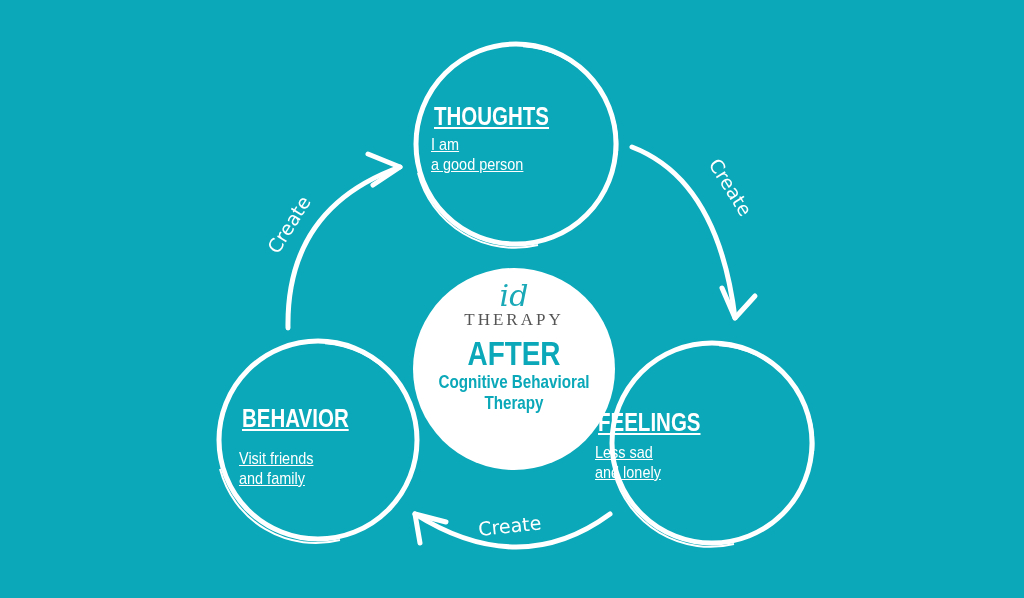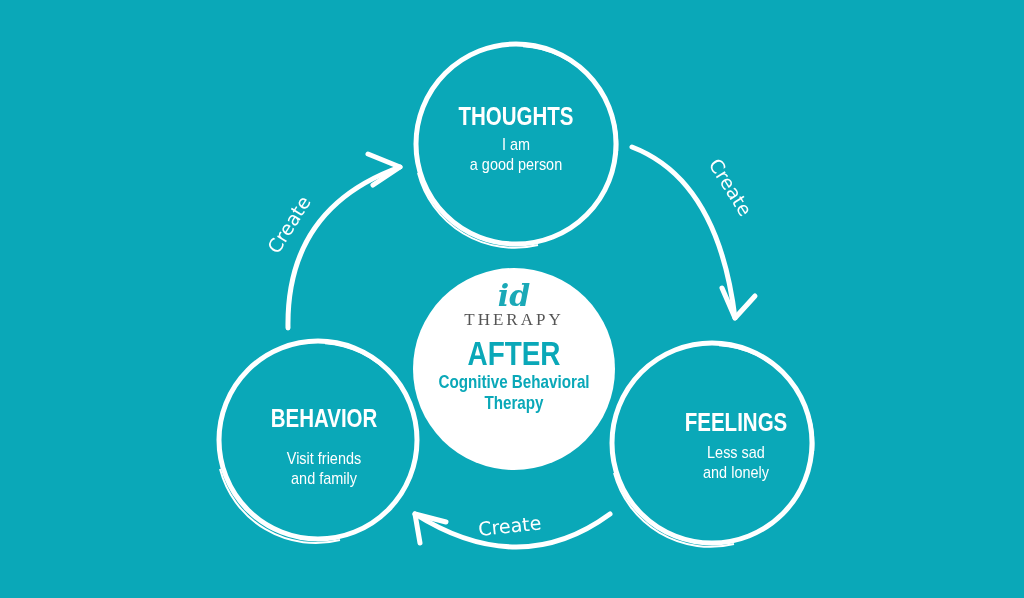--- a/index.html
+++ b/index.html
@@ -1,22 +1,22 @@
 <!DOCTYPE html>
 <html><head>
 <meta charset="utf-8">
 <style>
   html, body { margin:0; padding:0; }
   body { width:1024px; height:598px; overflow:hidden; background:#0aa8b8; position:relative; font-family:"Liberation Sans", sans-serif; }
   svg.diagram { position:absolute; left:0; top:0; }
-  .node { position:absolute; width:200px; text-align:center; color:#ffffff; }
+  .node { position:absolute; width:200px; text-align:left; color:#ffffff;text-decoration:underline; }
   .title { font-family:"Liberation Sans", sans-serif; font-weight:bold; font-size:25px; letter-spacing:0px; transform:scaleX(0.82); display:block; }
   .sub { font-family:"Liberation Sans", sans-serif; font-size:17px; line-height:20px; transform:scaleX(0.85); display:block; }
   .center-text { position:absolute; left:414px; width:200px; text-align:center; color:#0aa8b8; }
-  .logo-id { font-family:"DejaVu Serif", serif; font-style:italic; font-weight:bold; font-size:30px; color:#1aa9b7; display:block; line-height:30px; }
+  .logo-id { font-family:"DejaVu Serif", serif; font-style:italic; font-weight:normal; font-size:30px; color:#1aa9b7; display:block; line-height:30px; }
   .logo-therapy { font-family:"Liberation Serif", serif; font-size:17px; letter-spacing:3px; color:#555555; display:block; line-height:18px; }
   .after { font-weight:bold; font-size:34px; line-height:36px; transform:scaleX(0.82); display:block; }
   .cbt { font-weight:bold; font-size:19px; line-height:21px; transform:scaleX(0.8); display:block; }
   .arrow-label { font-family:"DejaVu Sans", sans-serif; font-size:19px; fill:#ffffff; }
 </style>
 </head>
 <body>
 
 <svg class="diagram" width="1024" height="598" viewBox="0 0 1024 598">
 
@@ -55,21 +55,21 @@
   <text class="arrow-label" transform="translate(479,536) rotate(-6)">Create</text>
   <text class="arrow-label" transform="translate(278,255) rotate(-58)">Create</text>
 </svg>
 
 <div class="node" style="left:416px; top:102px;">
   <span class="title">THOUGHTS</span>
   <span class="sub" style="margin-top:4px;">I am</span>
   <span class="sub">a good person</span>
 </div>
 
-<div class="node" style="left:636px; top:408px;">
+<div class="node" style="left:580px; top:408px;">
   <span class="title">FEELINGS</span>
   <span class="sub" style="margin-top:6px;">Less sad</span>
   <span class="sub">and lonely</span>
 </div>
 
 <div class="node" style="left:224px; top:404px;">
   <span class="title">BEHAVIOR</span>
   <span class="sub" style="margin-top:16px;">Visit friends</span>
   <span class="sub">and family</span>
 </div>

